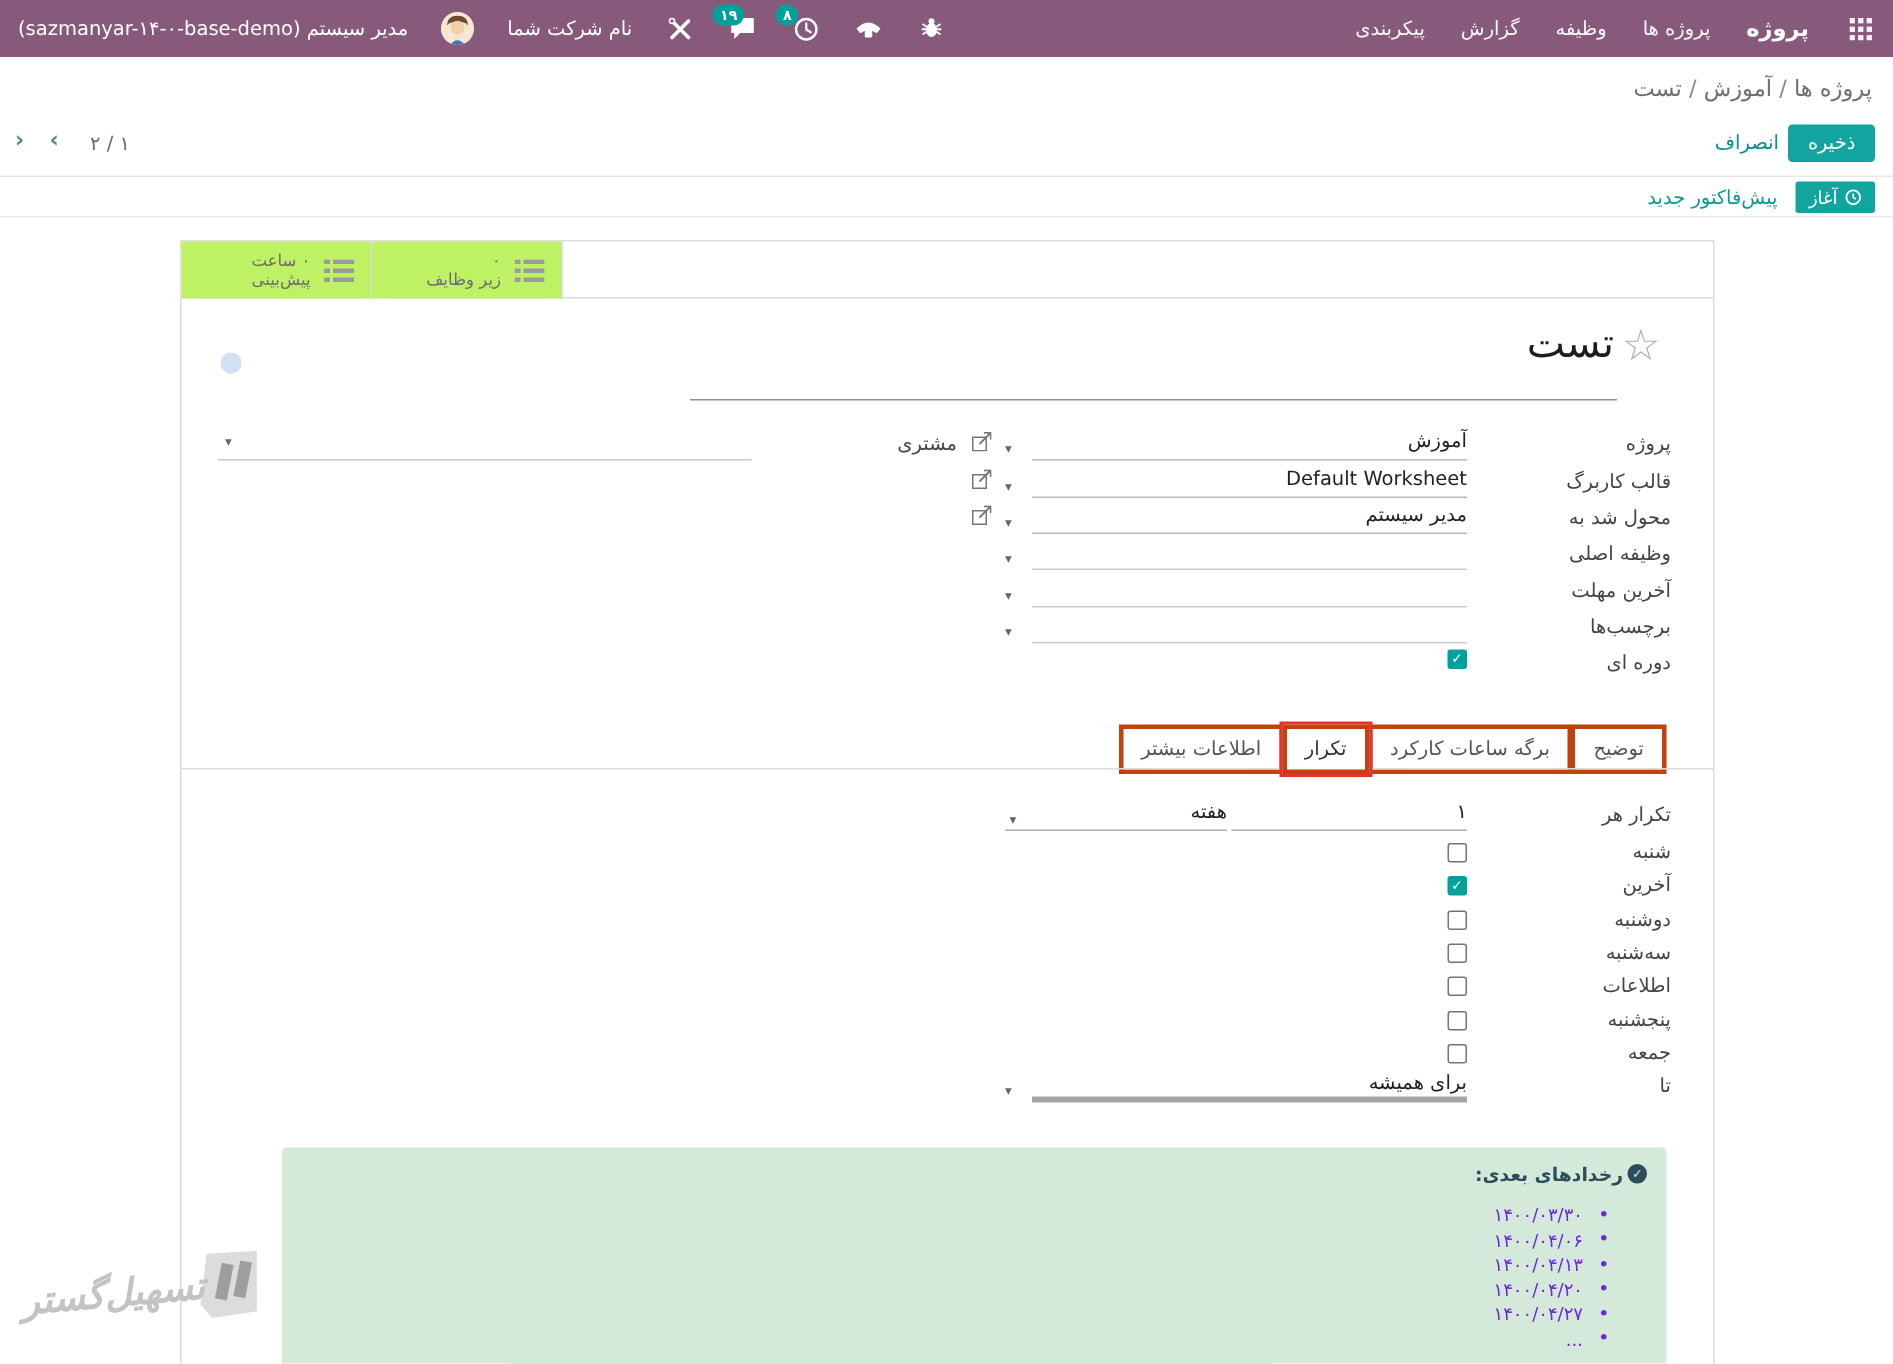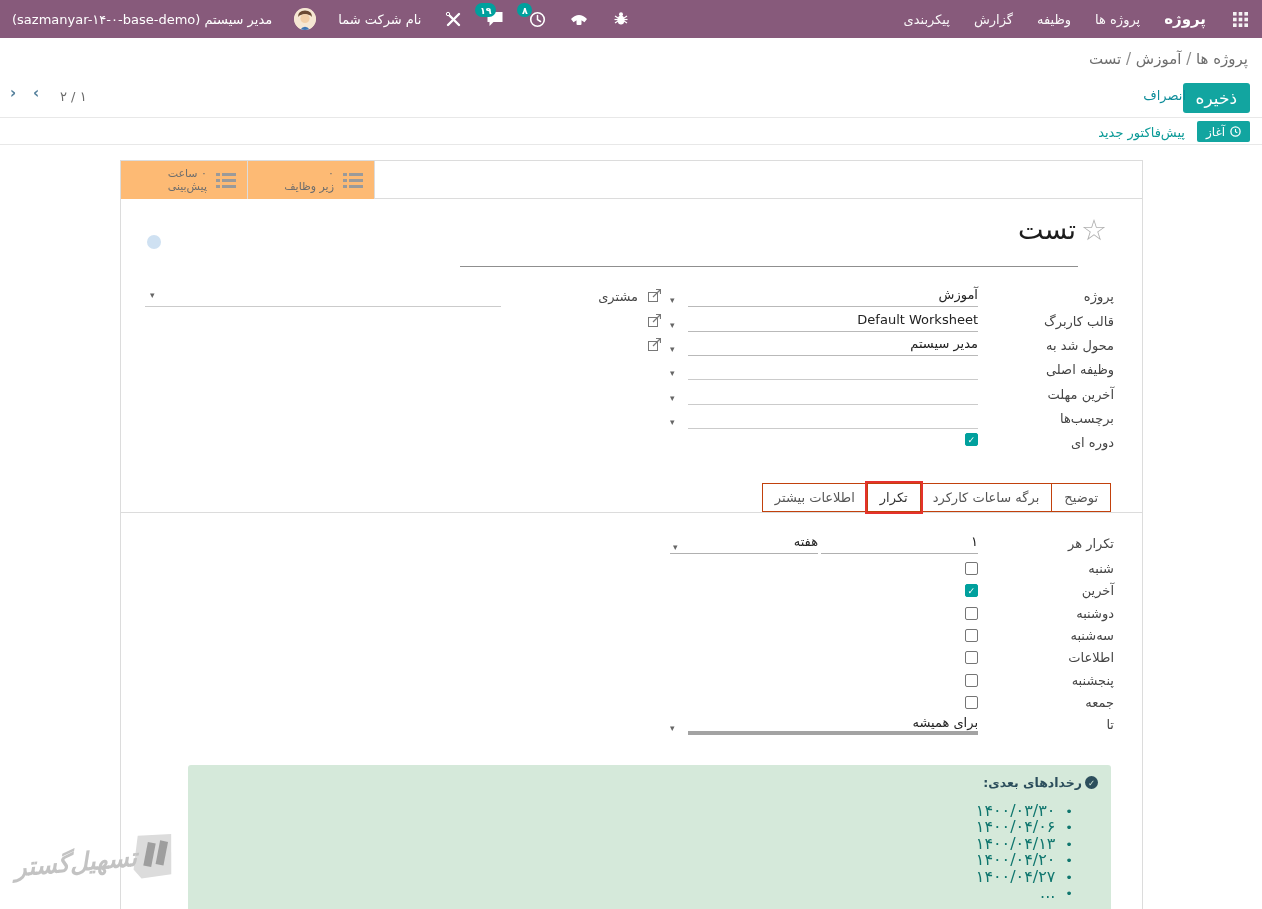--- a/index.html
+++ b/index.html
@@ -20,40 +20,40 @@
            line-height:11px; padding:1.5px 4.5px; border-radius:8px; font-weight:bold; }
   .avatar { width:22px; height:22px; border-radius:50%; overflow:hidden; background:#f3e2cd; cursor:pointer; }
   .user-label { direction:rtl; cursor:pointer; white-space:nowrap; }
   .company-label { cursor:pointer; white-space:nowrap; }
 
   
   .breadcrumb { position:absolute; top:50px; right:14px; font-size:15px; color:#6e6e6e; }
   .breadcrumb .crumb { cursor:pointer; }
   .breadcrumb .crumb:not(:last-child)::after { content:" / "; color:#8a8a8a; cursor:default; }
   .btn-save { position:absolute; top:83px; right:12px; background:#12A5A0; color:#fff; border:none;
-              font-size:17px; padding:5px 13px; border-radius:3px; cursor:pointer; font-family:inherit; }
+              font-size:13px; padding:5px 13px; border-radius:3px; cursor:pointer; font-family:inherit; }
   .btn-discard { position:absolute; top:88px; right:76px; background:none; border:none; color:#0b8c99;
                  font-size:13px; cursor:pointer; font-family:inherit; }
   .pager { position:absolute; top:89px; left:60px; font-size:13px; color:#6a6a6a; direction:ltr; }
   .pg-prev,.pg-next { position:absolute; top:84px; font-size:15px; font-weight:bold; color:#55809c; cursor:pointer; }
   .pg-prev { left:10px; } .pg-next { left:33px; }
   .hr1 { position:absolute; top:117px; left:0; right:0; height:1px; background:#e8e8e8; }
   .hr2 { position:absolute; top:144px; left:0; right:0; height:1px; background:#e8e8e8; }
   .btn-start { position:absolute; top:121px; right:12px; background:#12A5A0; color:#fff; border:none;
                font-size:12px; padding:3.5px 9px; border-radius:2px; cursor:pointer; display:flex; gap:5px;
                align-items:center; font-family:inherit; }
   .stage-label { position:absolute; top:125px; right:77px; color:#0b9a97; font-size:13px; cursor:pointer; }
 
   
   .sheet { position:absolute; top:160px; right:119px; width:1023px; height:762px;
            background:#fff; border:1px solid #dcdcdc; }
   .stat-row { position:absolute; top:0; left:0; right:0; height:38px; border-bottom:1px solid #dcdcdc; }
   .stat-btns { position:absolute; left:0; top:0; height:38px; display:flex; direction:ltr; }
   .stat-btn { width:127px; border-right:1px solid #dcdcdc; display:flex; align-items:center;
-              justify-content:flex-end; gap:9px; padding:0 11px; cursor:pointer; background:#fdba74; }
+              justify-content:flex-end; gap:9px; padding:0 11px; cursor:pointer; background:#bef264; }
   .stat-text { text-align:right; font-size:11px; color:#6d6d6d; line-height:13px; direction:rtl; }
   .dot { position:absolute; left:26px; top:74px; width:14px; height:14px; border-radius:50%; background:#cfe1f2; }
   .star { position:absolute; left:960px; top:55px; font-size:29px; color:#b0b0b0; cursor:pointer; line-height:1; }
   .task-title { position:absolute; right:66px; top:53px; font-size:27px; color:#1d1d1d; }
   .title-line { position:absolute; left:339px; top:105px; width:618px; height:1px; background:#8f8f8f; }
 
   .flabel { position:absolute; right:28px; font-size:13px; color:#454545; white-space:nowrap; }
   .frow { position:absolute; right:164px; width:290px; height:22px; border-bottom:1px solid #b9b9b9;
           font-size:13px; color:#222; text-align:right; line-height:20px; }
   .frow.empty { border-bottom-color:#cbcbcb; }
@@ -65,42 +65,42 @@
   .cust-input { position:absolute; left:24px; top:124px; width:356px; height:22px; border-bottom:1px solid #cbcbcb; }
   .cust-input .caret { left:5px; top:5px; }
 
   .cb { position:absolute; width:13px; height:13px; border:1px solid #757575; background:#fff;
         border-radius:2px; cursor:pointer; }
   .cb.checked { background:#00A09D; border-color:#00A09D; }
   .cb.checked::after { content:"✓"; color:#fff; font-size:9px; position:absolute; left:1.5px; top:-0.5px; line-height:13px; }
 
   
   .tabs { position:absolute; top:322px; right:31px; display:flex; }
-  .tab { border:1px solid #c2410c; background:#fff; padding:6px 12px; font-size:13px; color:#555;
+  .tab { border:3px solid #c2410c; background:#fff; padding:6px 12px; font-size:13px; color:#555;
          cursor:pointer; white-space:nowrap; }
   .tab + .tab { margin-right:-1px; }
   .tab.active { outline:2px solid #e5322d; outline-offset:0; position:relative; z-index:2; color:#333; }
   .tabs-underline { position:absolute; top:351px; left:0; right:0; height:1px; background:#dcdcdc; }
 
   
   .rep-num { position:absolute; right:164px; top:371px; width:157px; height:22px; border-bottom:1px solid #b0b0b0;
              font-size:13px; text-align:right; line-height:20px; padding-left:4px; color:#222; }
   .rep-unit { position:absolute; right:324px; top:371px; width:148px; height:22px; border-bottom:1px solid #b0b0b0;
               font-size:13px; text-align:right; line-height:20px; padding-left:16px; color:#222; }
   .rep-unit .caret { left:3px; top:5px; }
   .until-sel { position:absolute; right:164px; top:552px; width:290px; height:22px; border-bottom:4px solid #a3a3a3;
                font-size:13px; text-align:right; line-height:20px; color:#222; }
 
   
   .alert { position:absolute; right:31px; top:604px; width:923px; height:250px; background:#d5e9da; border-radius:3px; }
   .alert-head { position:absolute; top:10px; right:13px; display:flex; align-items:center; gap:3px;
                 font-size:12.5px; font-weight:bold; color:#2c4e5c; }
   .check-circle { width:13px; height:13px; border-radius:50%; background:#2c4e5c; position:relative; flex:0 0 13px; }
   .check-circle::after { content:"✓"; color:#d5e9da; font-size:8.5px; position:absolute; left:3px; top:0.5px; line-height:12px; }
-  .alert-list { position:absolute; top:37px; right:38px; font-size:16px; color:#0f766e; }
+  .alert-list { position:absolute; top:37px; right:38px; font-size:12px; color:#6d28d9; }
   .occ { display:flex; gap:10px; height:16.5px; align-items:center; }
   .occ .bullet::after { content:"•"; font-size:13px; }
   .occ .date { direction:ltr; }
 
   
   .watermark { position:absolute; left:14px; top:822px; width:168px; height:86px; pointer-events:none; z-index:5; }
   .wm-text { position:absolute; left:0; top:26px; font-size:25px; font-style:italic; font-weight:bold;
              color:#c3c3c3; transform:rotate(-5deg); white-space:nowrap; }
   .wm-logo { position:absolute; right:6px; top:8px; }
 </style>

